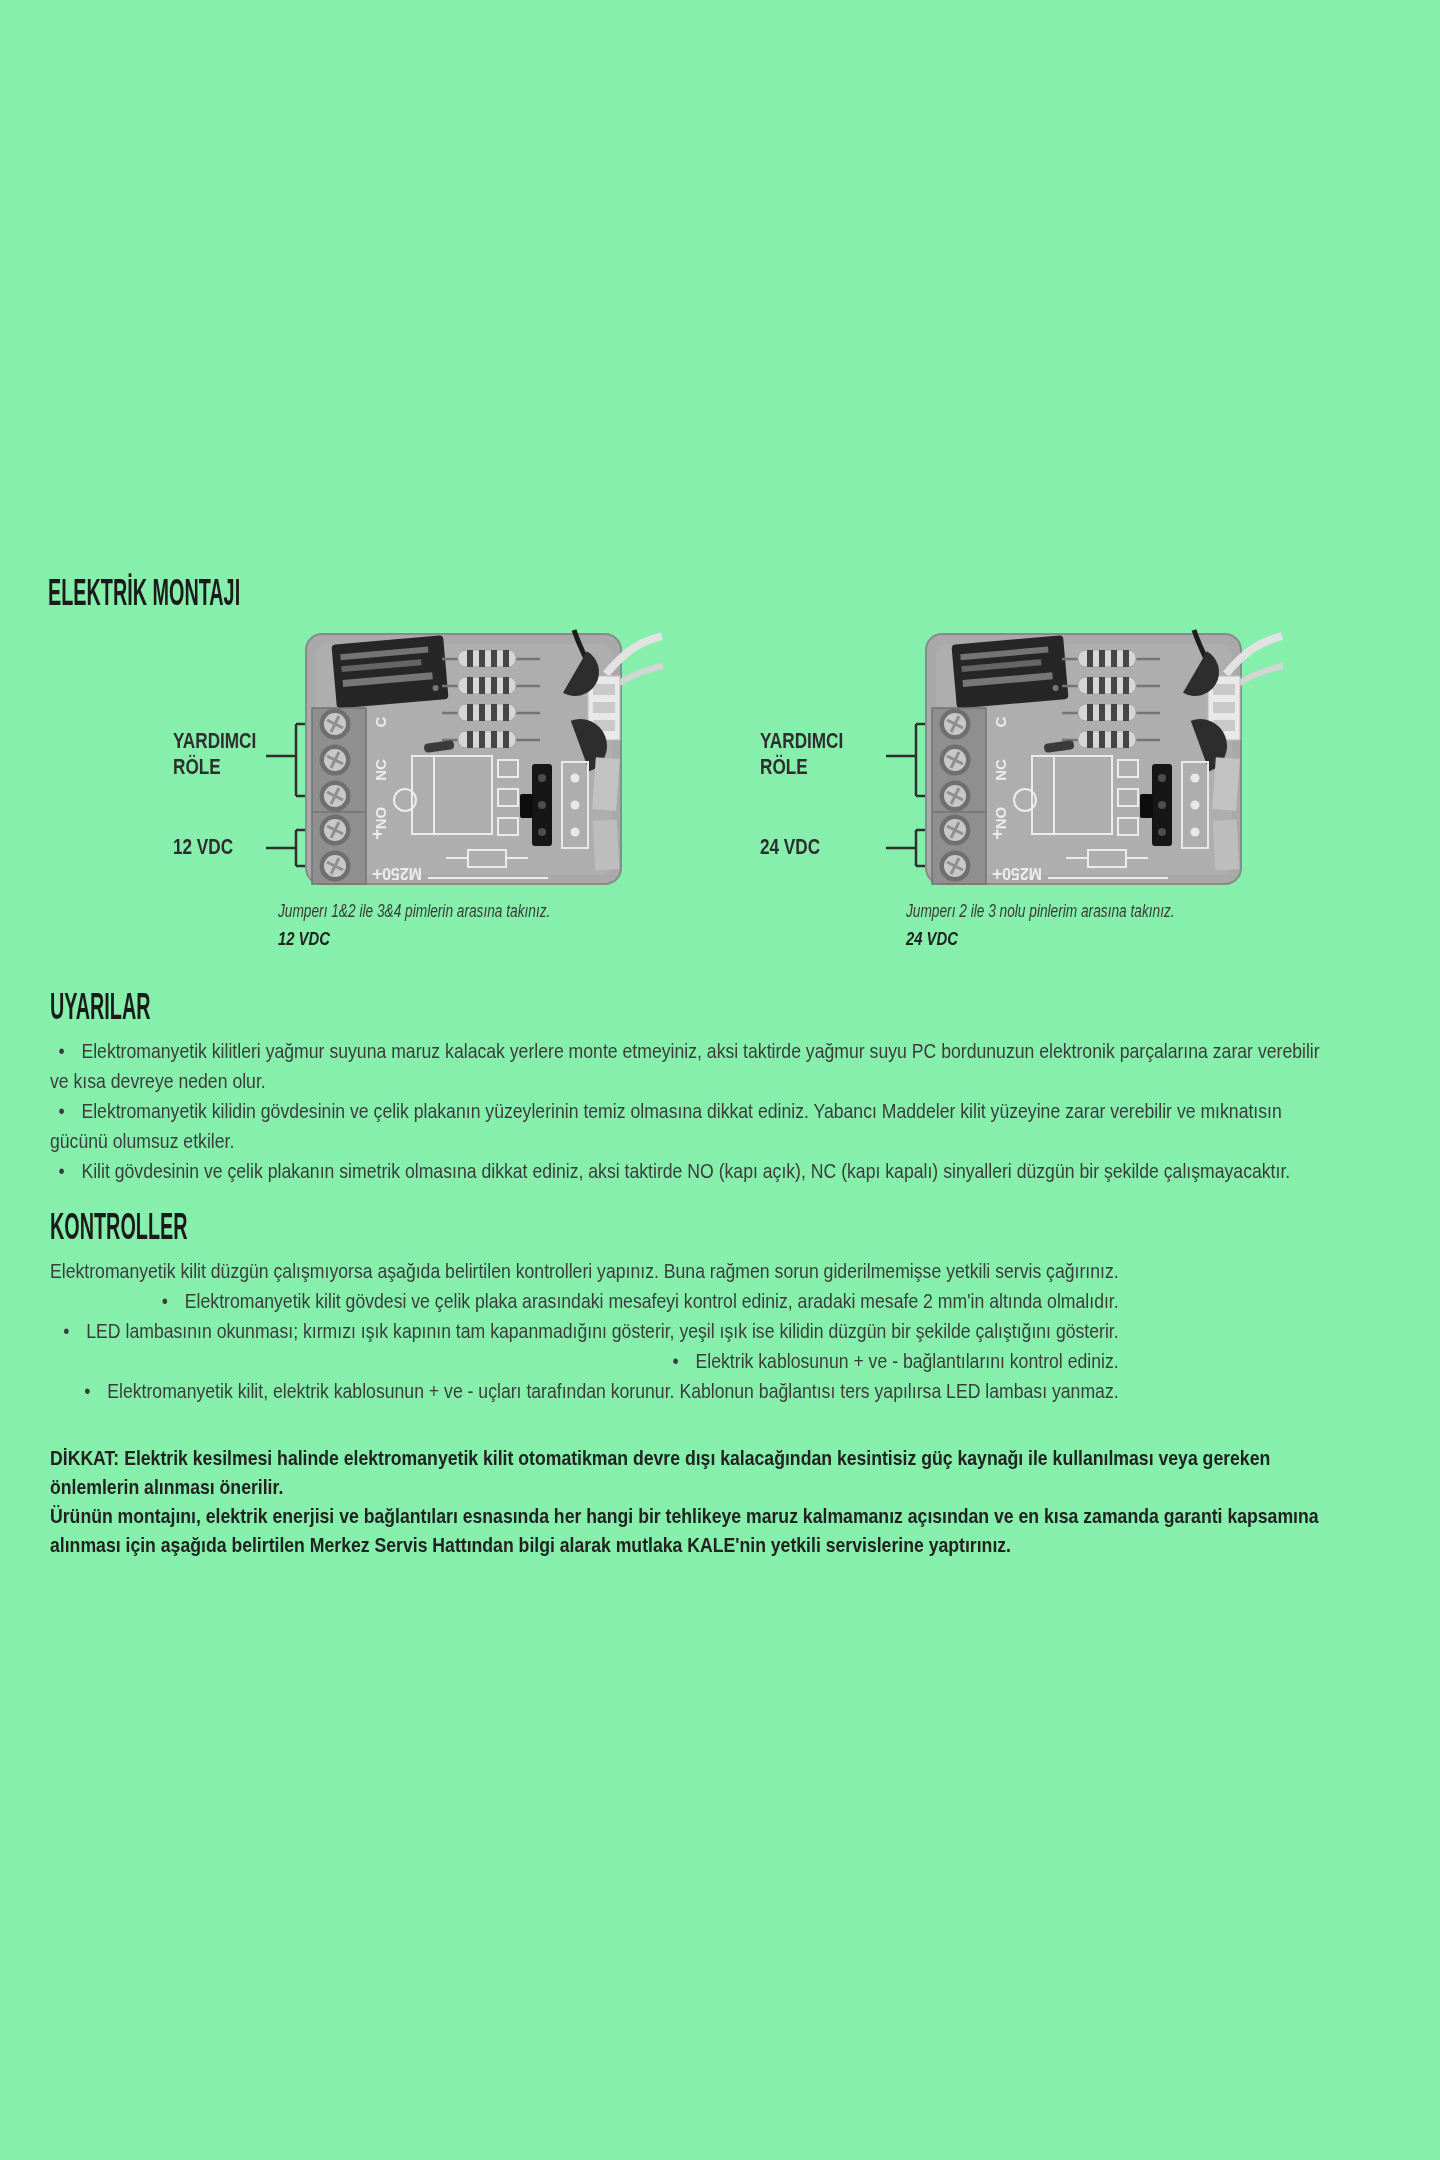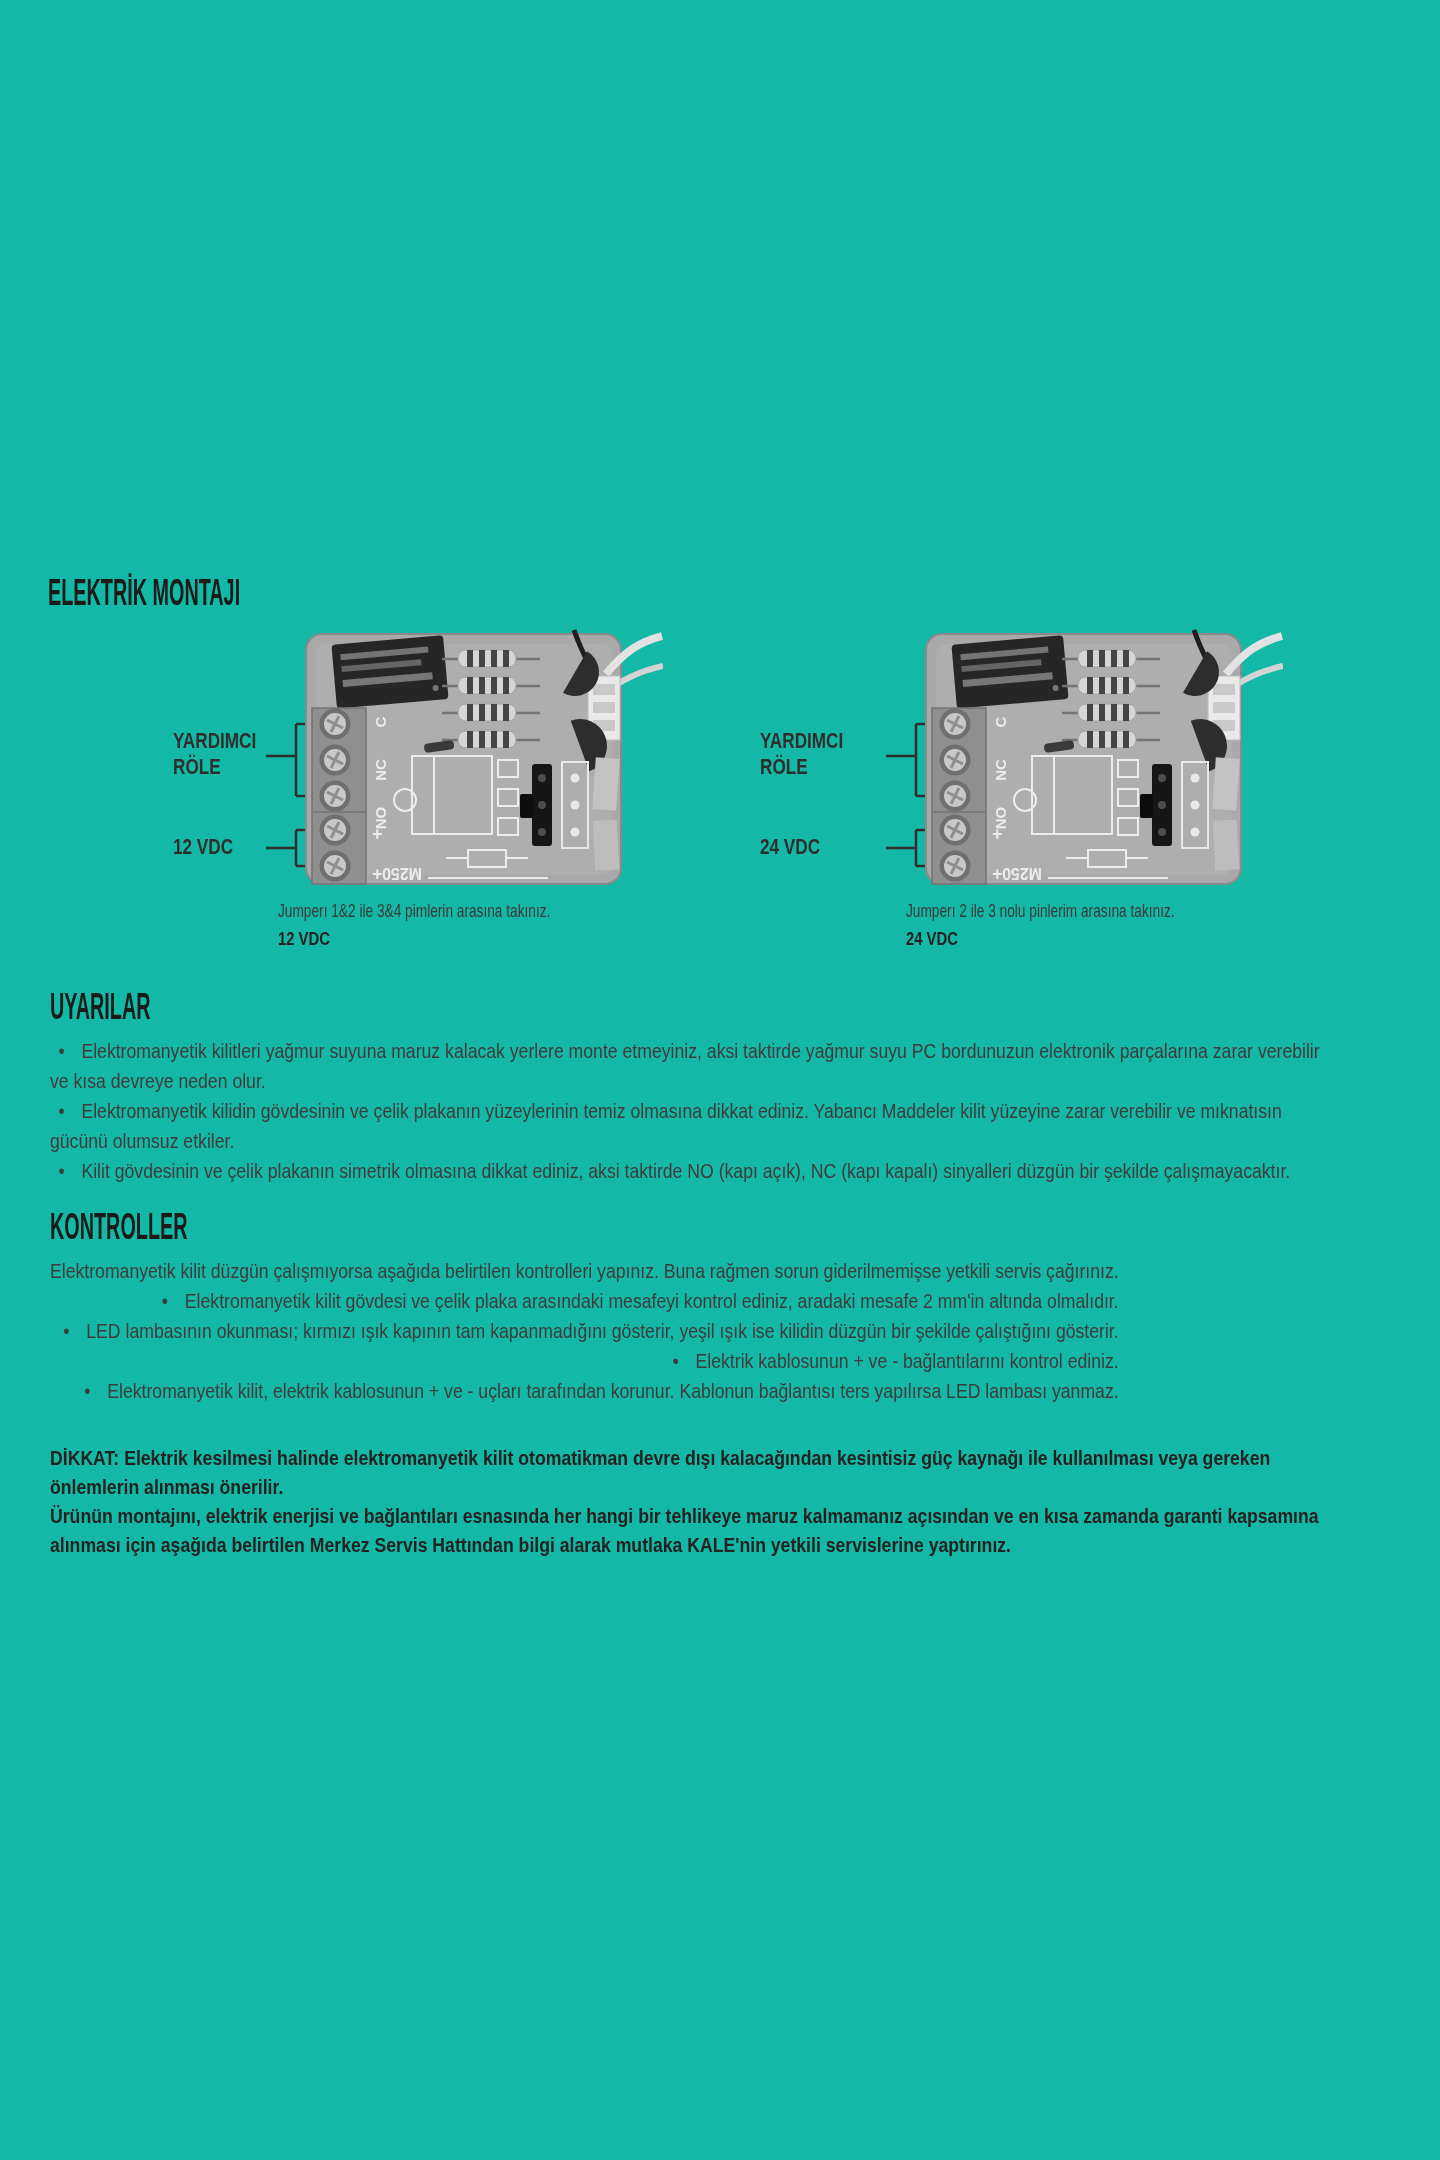--- a/index.html
+++ b/index.html
@@ -1,18 +1,18 @@
 <!DOCTYPE html>
 <html><head>
 <meta charset="utf-8">
 <style>
   html,body { margin:0; padding:0; background:#888; }
   .page {
     position:relative; width:1440px; height:2160px; margin:0 auto;
-    background:#14b8a6; overflow:hidden;
+    background:#86efac; overflow:hidden;
     font-family:"Liberation Sans", sans-serif; color:#3c3c3c;
   }
   .abs { position:absolute; }
   
   .heading {
     font-size:36px; font-weight:bold; color:#1b1b1b; white-space:nowrap;
     transform:scaleX(0.55); transform-origin:0 0; letter-spacing:0px;
   }
   
   .tline {
@@ -23,21 +23,21 @@
   .notice-line {
     height:29px; line-height:29px; font-size:21px; font-weight:bold; color:#222;
     white-space:nowrap; transform:scaleX(0.84); transform-origin:0 50%;
   }
   .fig { width:535px; height:262px; }
   .figsvg { position:absolute; left:0; top:0; width:535px; height:262px; }
   .fig-label {
     position:absolute; font-size:22px; font-weight:bold; color:#2e2e2e;
     line-height:26px; white-space:nowrap; transform:scaleX(0.78); transform-origin:0 0;
   }
-  .caption { position:absolute; }
+  .caption { position:absolute;font-style:italic; }
   .caption .c1 {
     font-size:18.5px; color:#3a3a3a; white-space:nowrap;
     transform:scaleX(0.74); transform-origin:0 0; height:28px; line-height:28px;
   }
   .caption .c2 {
     font-size:19px; font-weight:bold; color:#222; white-space:nowrap;
     transform:scaleX(0.78); transform-origin:0 0; height:28px; line-height:28px;
   }
   svg text { font-family:"Liberation Sans", sans-serif; }
 </style>

